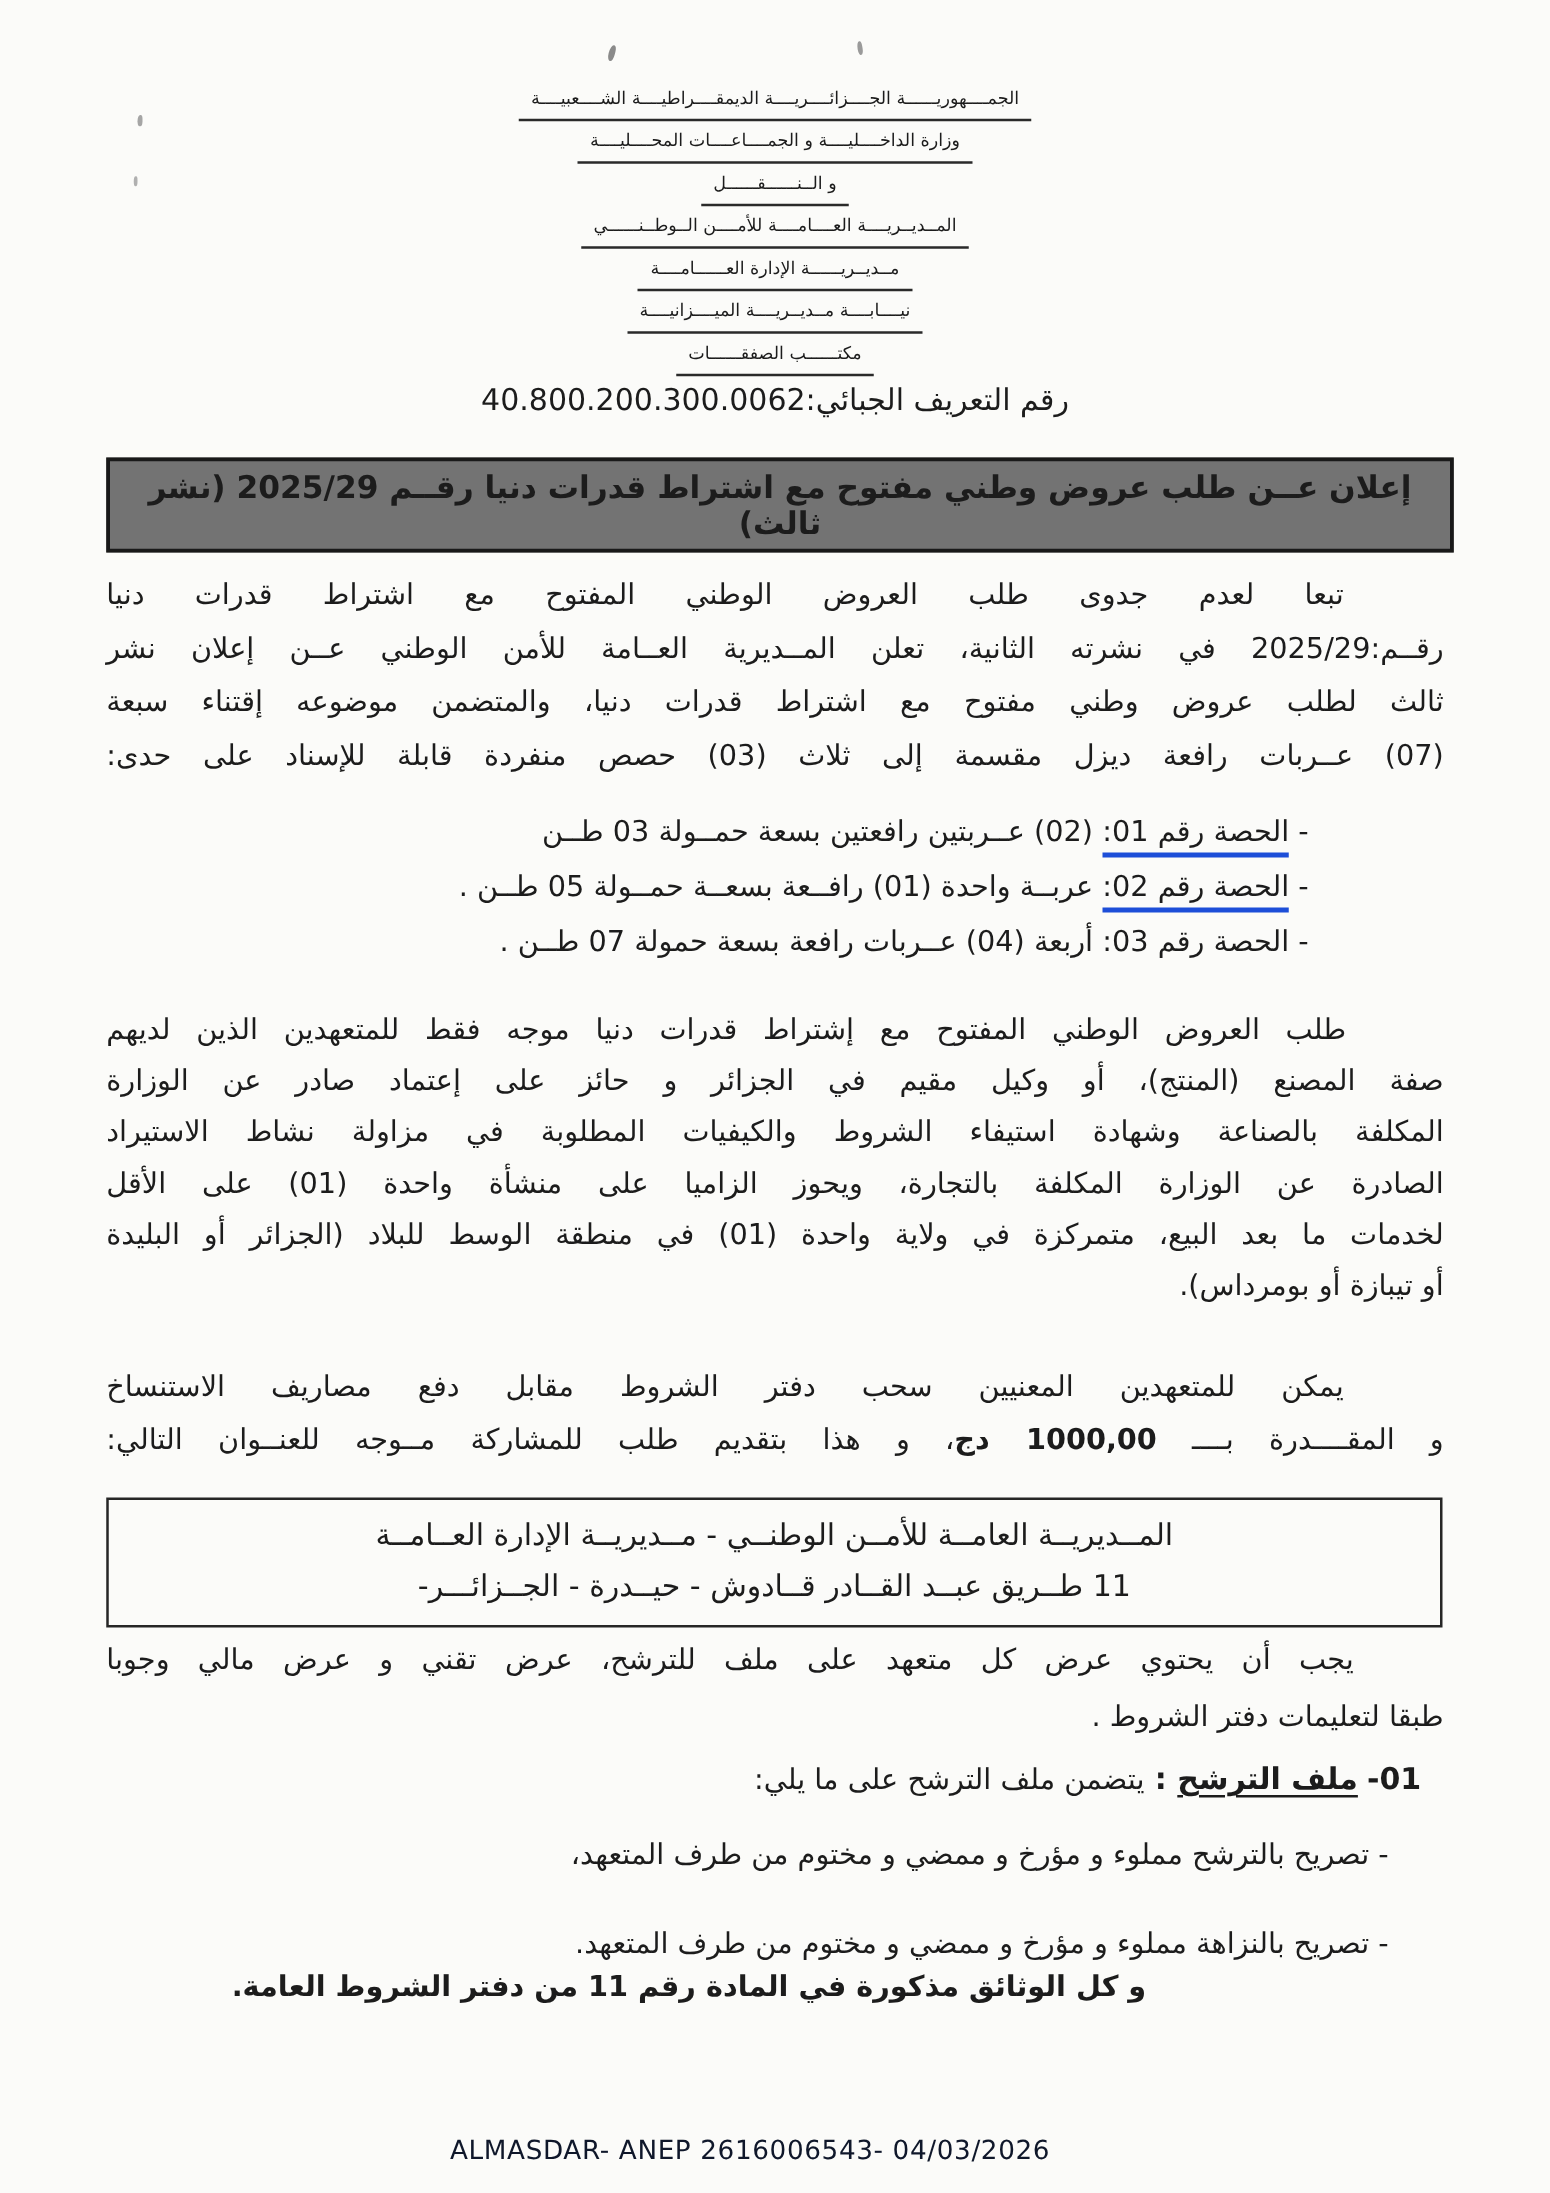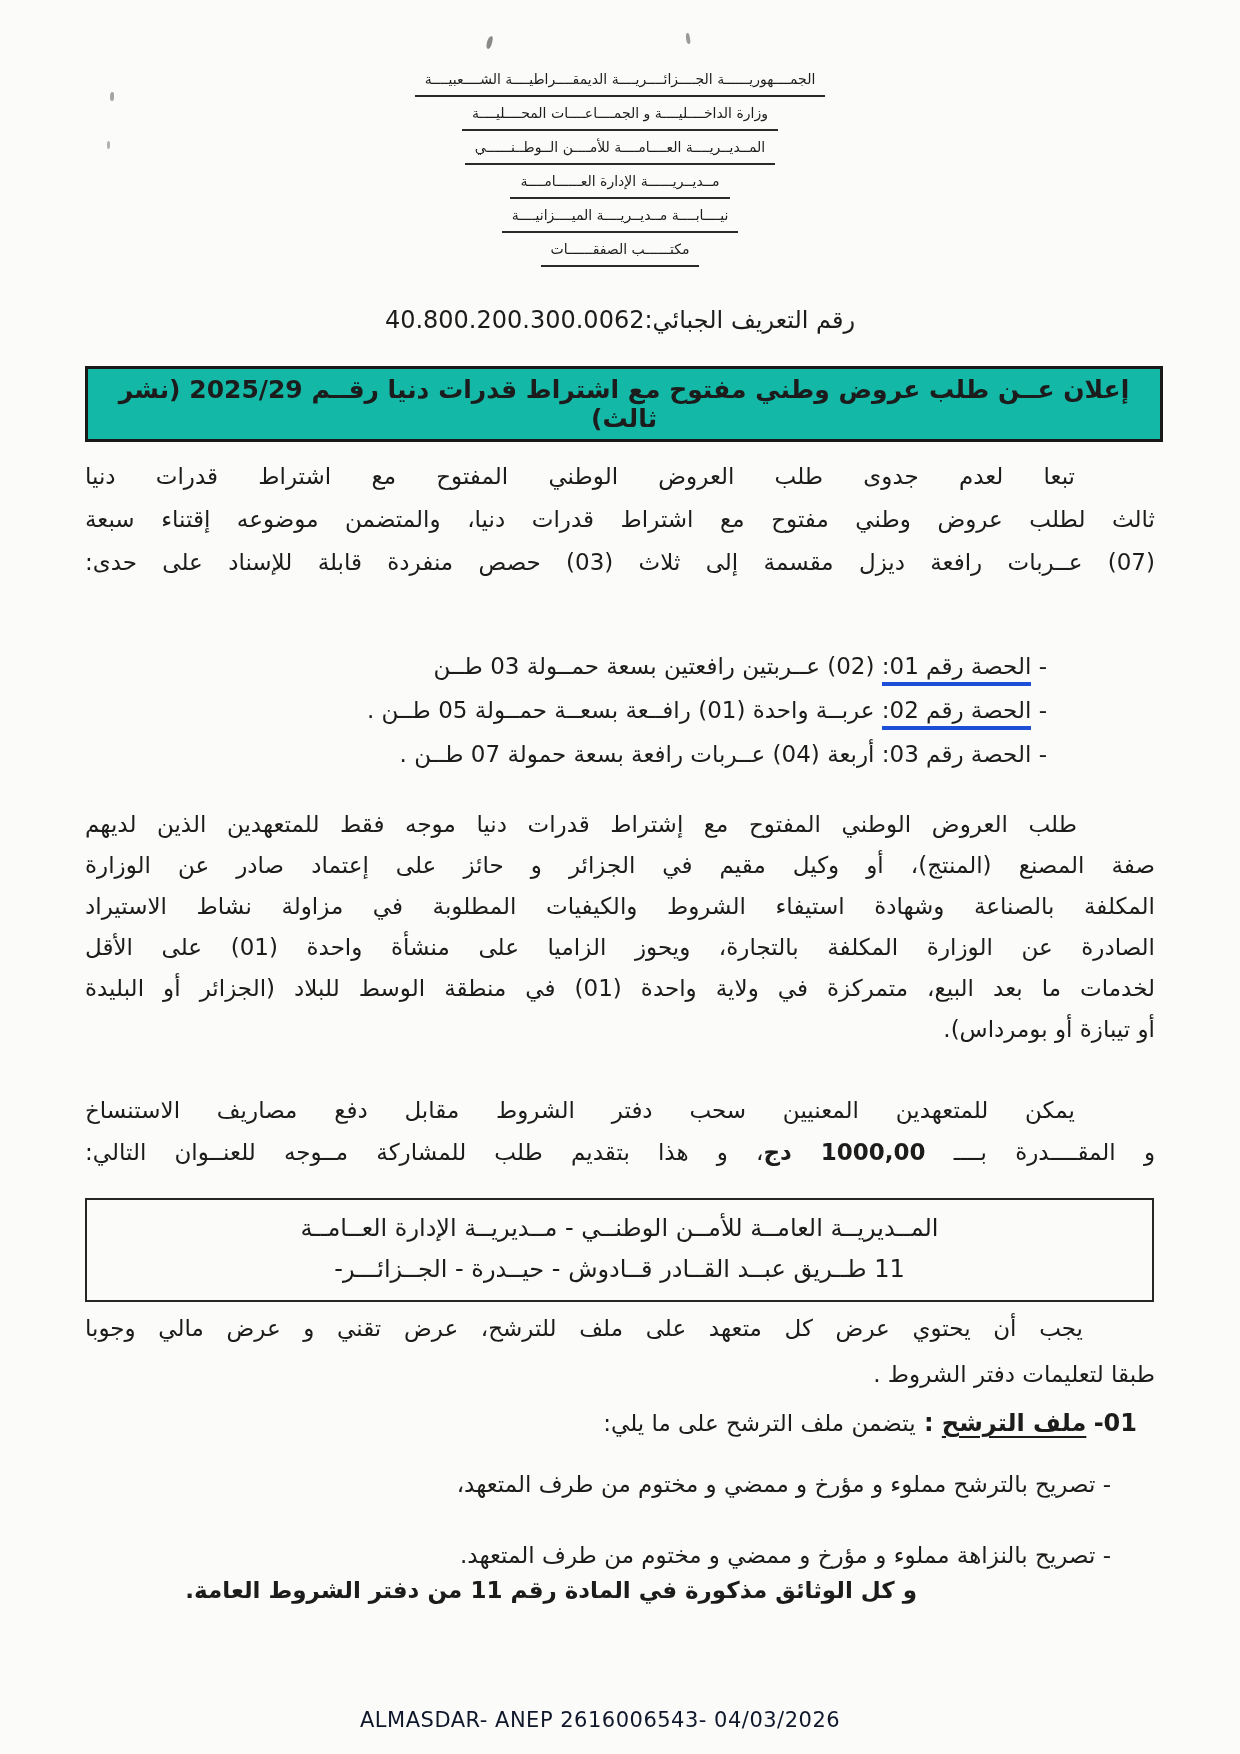--- a/index.html
+++ b/index.html
@@ -18,21 +18,21 @@
   .bline{font-size:23px;line-height:1.3;}
   .just{text-align:justify;text-align-last:justify;}
   .rt{text-align:right;}
   .ctr{text-align:center;}
   .b{font-weight:bold;}
   .u{text-decoration:underline;text-underline-offset:5px;text-decoration-thickness:2px;}
   .ul2{border-bottom:4px solid #1d4ed8;padding-bottom:3px;}
   
   .titlebox{
     left:85px;width:1072px;top:366px;height:70px;
-    background:#14b8a6;border:3px solid #191919;
+    background:#737373;border:3px solid #191919;
     display:flex;align-items:center;justify-content:center;
   }
   .titlebox .t{font-size:25px;font-weight:bold;text-align:center;}
   .addrbox{
     left:85px;width:1065px;top:1198px;
     background:#fbfbf9;border:2px solid #262626;
     padding:8px 0 10px;
   }
   .addrbox .al{font-size:24px;font-weight:normal;text-align:center;line-height:41px;}
   
@@ -43,34 +43,36 @@
 <body>
 
 <div class="speck" style="top:36px;left:487px;width:5px;height:13px;transform:rotate(14deg);"></div>
 <div class="speck" style="top:33px;left:686px;width:4px;height:11px;transform:rotate(-10deg);background:#9a9a9a;"></div>
 <div class="speck" style="top:92px;left:110px;width:4px;height:9px;background:#a5a5a5;"></div>
 <div class="speck" style="top:141px;left:107px;width:3px;height:8px;background:#b0b0b0;"></div>
 
 <div class="abs rtl" style="top:64px;left:85px;width:1070px;">
   <div class="head-line"><span class="hline">الجمــــهوريــــــة الجــــزائــــريــــة الديمقــــراطيــــة الشــــعبيــــة</span></div>
   <div class="head-line"><span class="hline">وزارة الداخــــليــــة و الجمــــاعــــات المحــــليــــة</span></div>
+  <div class="head-line"><span class="hline">و الــنــــــقــــــل</span></div>
   <div class="head-line"><span class="hline">المــديــريــــة العــــامــــة للأمــــن الــوطــنــــــي</span></div>
   <div class="head-line"><span class="hline">مــديــريــــــة الإدارة العــــــامــــة</span></div>
   <div class="head-line"><span class="hline">نيــــابــــة مــديــريــــة الميــــزانيــــة</span></div>
   <div class="head-line"><span class="hline">مكتــــــب الصفقــــــات</span></div>
 </div>
 
 <div class="abs rtl ctr" style="top:306px;left:85px;width:1070px;font-size:24px;">رقم التعريف الجبائي:40.800.200.300.0062</div>
 
 <div class="abs titlebox">
   <div class="t rtl">إعلان عــن طلب عروض وطني مفتوح مع اشتراط قدرات دنيا رقــم 2025/29 (نشر ثالث)</div>
 </div>
 
 <div class="abs rtl" style="top:462px;left:85px;width:1070px;">
   <div class="bline just" style="padding-right:80px;height:43px;">تبعا لعدم جدوى طلب العروض الوطني المفتوح مع اشتراط قدرات دنيا</div>
+  <div class="bline just" style="height:43px;">رقــم:2025/29 في نشرته الثانية، تعلن المــديرية العــامة للأمن الوطني عــن إعلان نشر</div>
   <div class="bline just" style="height:43px;">ثالث لطلب عروض وطني مفتوح مع اشتراط قدرات دنيا، والمتضمن موضوعه إقتناء سبعة</div>
   <div class="bline just" style="height:43px;">(07) عــربات رافعة ديزل مقسمة إلى ثلاث (03) حصص منفردة قابلة للإسناد على حدى:</div>
 </div>
 
 <div class="abs rtl" style="top:652px;left:85px;width:1070px;">
   <div class="bline rt" style="padding-right:108px;height:44px;">
     <span>-</span>
     <span class="ul2">الحصة رقم 01:</span>
     <span>(02) عــربتين رافعتين بسعة حمــولة 03 طــن</span>
   </div>

